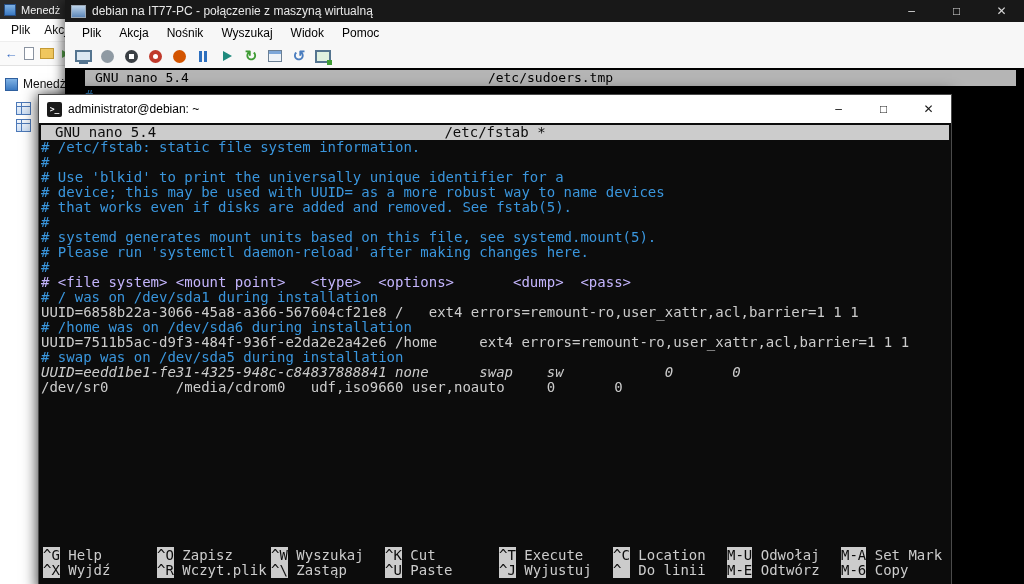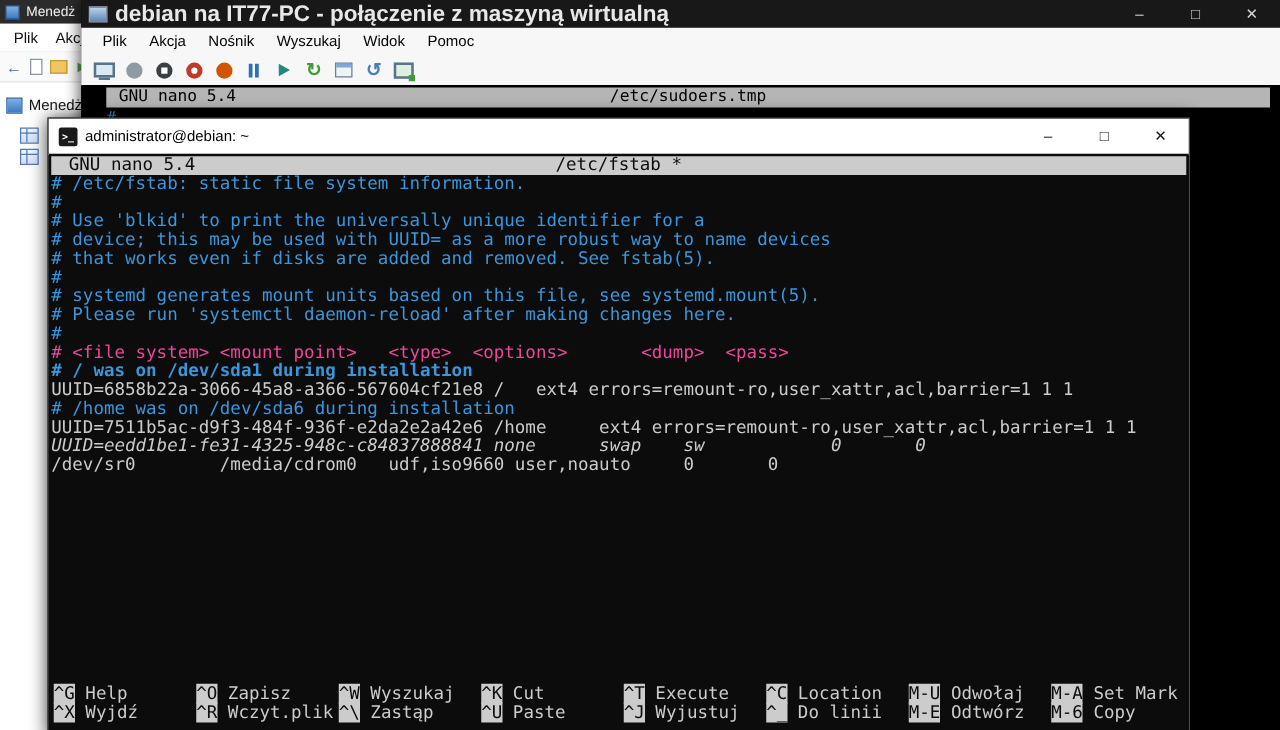--- a/index.html
+++ b/index.html
@@ -35,21 +35,21 @@
   .grid-icon::before{content:"";position:absolute;left:0;right:0;top:3px;height:1px;background:#4d79b8;}
   .grid-icon::after{content:"";position:absolute;top:0;bottom:0;left:4px;width:1px;background:#4d79b8;}
 
   
   .vm-window{position:absolute;left:65px;top:0;width:959px;height:584px;z-index:2;background:#000;
              box-shadow:-3px 0 10px rgba(0,0,0,.55);}
   .vm-titlebar{position:relative;height:22px;background:#181818;color:#e8e8e8;display:flex;
                align-items:center;padding-left:6px;gap:6px;}
   .vm-app-icon{width:13px;height:11px;border:1px solid #9aa7b5;
                background:linear-gradient(#bcd3ea,#5d87b8);flex:0 0 auto;}
-  .vm-title{font-size:18px;white-space:nowrap;overflow:hidden;font-weight:bold;}
+  .vm-title{font-size:12px;white-space:nowrap;overflow:hidden;}
   .win-controls{position:absolute;right:0;top:0;bottom:0;display:flex;}
   .win-controls .wc{width:45px;display:flex;align-items:center;justify-content:center;
                     font-size:12px;font-family:"Liberation Sans",sans-serif;}
   .win-controls.dark .wc{color:#d8d8d8;}
   .win-controls.light .wc{color:#151515;}
   .vm-menubar{height:22px;background:#f7f7f7;display:flex;align-items:center;padding-left:8px;
               font-size:12px;color:#000;}
   .vm-menu-item{padding:3px 9px;}
   .vm-toolbar{height:24px;background:#f7f7f7;border-bottom:1px solid #d9d9d9;display:flex;
               align-items:center;padding-left:6px;}
@@ -193,25 +193,26 @@
       <div class="nano-buffer">
           <div class="term-line" style="color: rgb(58, 150, 221);"># /etc/fstab: static file system information.</div>
           <div class="term-line" style="color: rgb(58, 150, 221);">#</div>
           <div class="term-line" style="color: rgb(58, 150, 221);"># Use 'blkid' to print the universally unique identifier for a</div>
           <div class="term-line" style="color: rgb(58, 150, 221);"># device; this may be used with UUID= as a more robust way to name devices</div>
           <div class="term-line" style="color: rgb(58, 150, 221);"># that works even if disks are added and removed. See fstab(5).</div>
           <div class="term-line" style="color: rgb(58, 150, 221);">#</div>
           <div class="term-line" style="color: rgb(58, 150, 221);"># systemd generates mount units based on this file, see systemd.mount(5).</div>
           <div class="term-line" style="color: rgb(58, 150, 221);"># Please run 'systemctl daemon-reload' after making changes here.</div>
           <div class="term-line" style="color: rgb(58, 150, 221);">#</div>
-          <div class="term-line" style="color: #ec4899;"># &lt;file system&gt; &lt;mount point&gt;   &lt;type&gt;  &lt;options&gt;       &lt;dump&gt;  &lt;pass&gt;</div>
-          <div class="term-line" style="color: rgb(58, 150, 221); font-weight: bold;"># / was on /dev/sda1 during installation</div>
+          <div class="term-line" style="color: #c4b5fd;"># &lt;file system&gt; &lt;mount point&gt;   &lt;type&gt;  &lt;options&gt;       &lt;dump&gt;  &lt;pass&gt;</div>
+          <div class="term-line" style="color: rgb(58, 150, 221);"># / was on /dev/sda1 during installation</div>
           <div class="term-line" style="color: rgb(204, 204, 204);">UUID=6858b22a-3066-45a8-a366-567604cf21e8 /   ext4 errors=remount-ro,user_xattr,acl,barrier=1 1 1</div>
           <div class="term-line" style="color: rgb(58, 150, 221);"># /home was on /dev/sda6 during installation</div>
           <div class="term-line" style="color: rgb(204, 204, 204);">UUID=7511b5ac-d9f3-484f-936f-e2da2e2a42e6 /home     ext4 errors=remount-ro,user_xattr,acl,barrier=1 1 1</div>
+          <div class="term-line" style="color: rgb(58, 150, 221);"># swap was on /dev/sda5 during installation</div>
           <div class="term-line" style="color: rgb(204, 204, 204); font-style: italic;">UUID=eedd1be1-fe31-4325-948c-c84837888841 none      swap    sw            0       0</div>
           <div class="term-line" style="color: rgb(204, 204, 204);">/dev/sr0        /media/cdrom0   udf,iso9660 user,noauto     0       0</div>
         </div>
       <div class="nano-footer">
         <div class="nano-footer-row"><span class="sc"><span class="sc-key">^G</span> Help</span><span class="sc"><span class="sc-key">^O</span> Zapisz</span><span class="sc"><span class="sc-key">^W</span> Wyszukaj</span><span class="sc"><span class="sc-key">^K</span> Cut</span><span class="sc"><span class="sc-key">^T</span> Execute</span><span class="sc"><span class="sc-key">^C</span> Location</span><span class="sc"><span class="sc-key">M-U</span> Odwołaj</span><span class="sc"><span class="sc-key">M-A</span> Set Mark</span></div>
         <div class="nano-footer-row"><span class="sc"><span class="sc-key">^X</span> Wyjdź</span><span class="sc"><span class="sc-key">^R</span> Wczyt.plik</span><span class="sc"><span class="sc-key">^\</span> Zastąp</span><span class="sc"><span class="sc-key">^U</span> Paste</span><span class="sc"><span class="sc-key">^J</span> Wyjustuj</span><span class="sc"><span class="sc-key">^_</span> Do linii</span><span class="sc"><span class="sc-key">M-E</span> Odtwórz</span><span class="sc"><span class="sc-key">M-6</span> Copy</span></div>
       </div>
     </div>
   </div>
 

